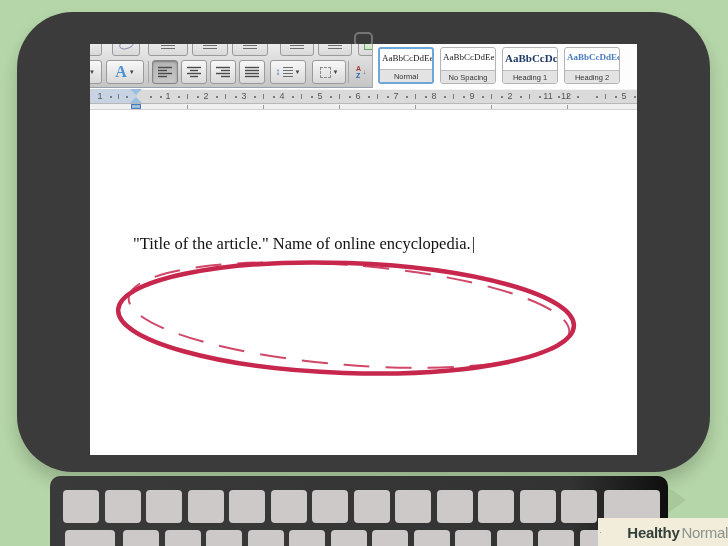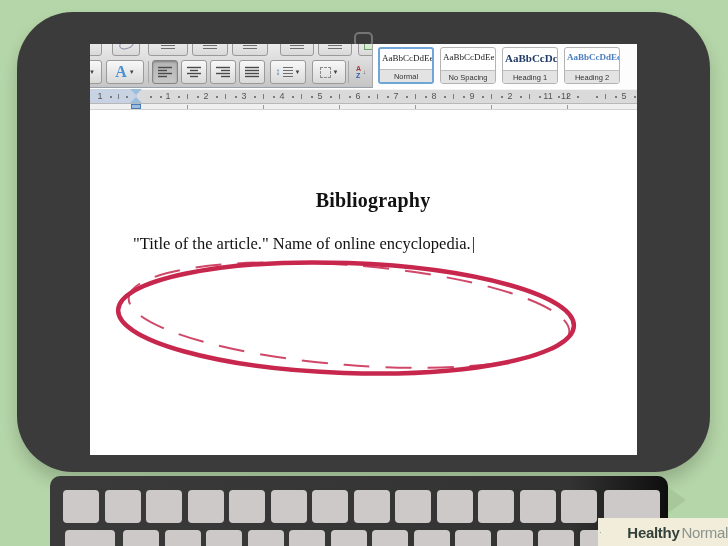--- a/index.html
+++ b/index.html
@@ -295,21 +295,20 @@
         <span class="subtick" style="left: 401px;"></span>
         <span class="subtick" style="left: 477px;"></span>
       </div>
     <div class="indent-marker">
       <div class="im-t"></div>
       <div class="im-b"></div>
       <div class="im-s"></div>
     </div>
 
     <div class="page">
-      <div class="doc-title">Bibliography</div>
       <div class="doc-body">
         <span>"Title of the article." Name of online encyclopedia.</span><span class="caret">|</span>
       </div>
       <svg class="annotation-svg" width="500" height="210">
         <ellipse cx="236" cy="134" rx="228" ry="55" fill="none" stroke="#c8274d" stroke-width="4.5" transform="rotate(2 236 134)"></ellipse>
         <ellipse cx="239" cy="131" rx="221" ry="50" fill="none" stroke="#c8274d" stroke-width="2" stroke-dasharray="26 16" transform="rotate(4.5 239 131)" opacity="0.85"></ellipse>
       </svg>
     </div>
   </div>
 </div>

